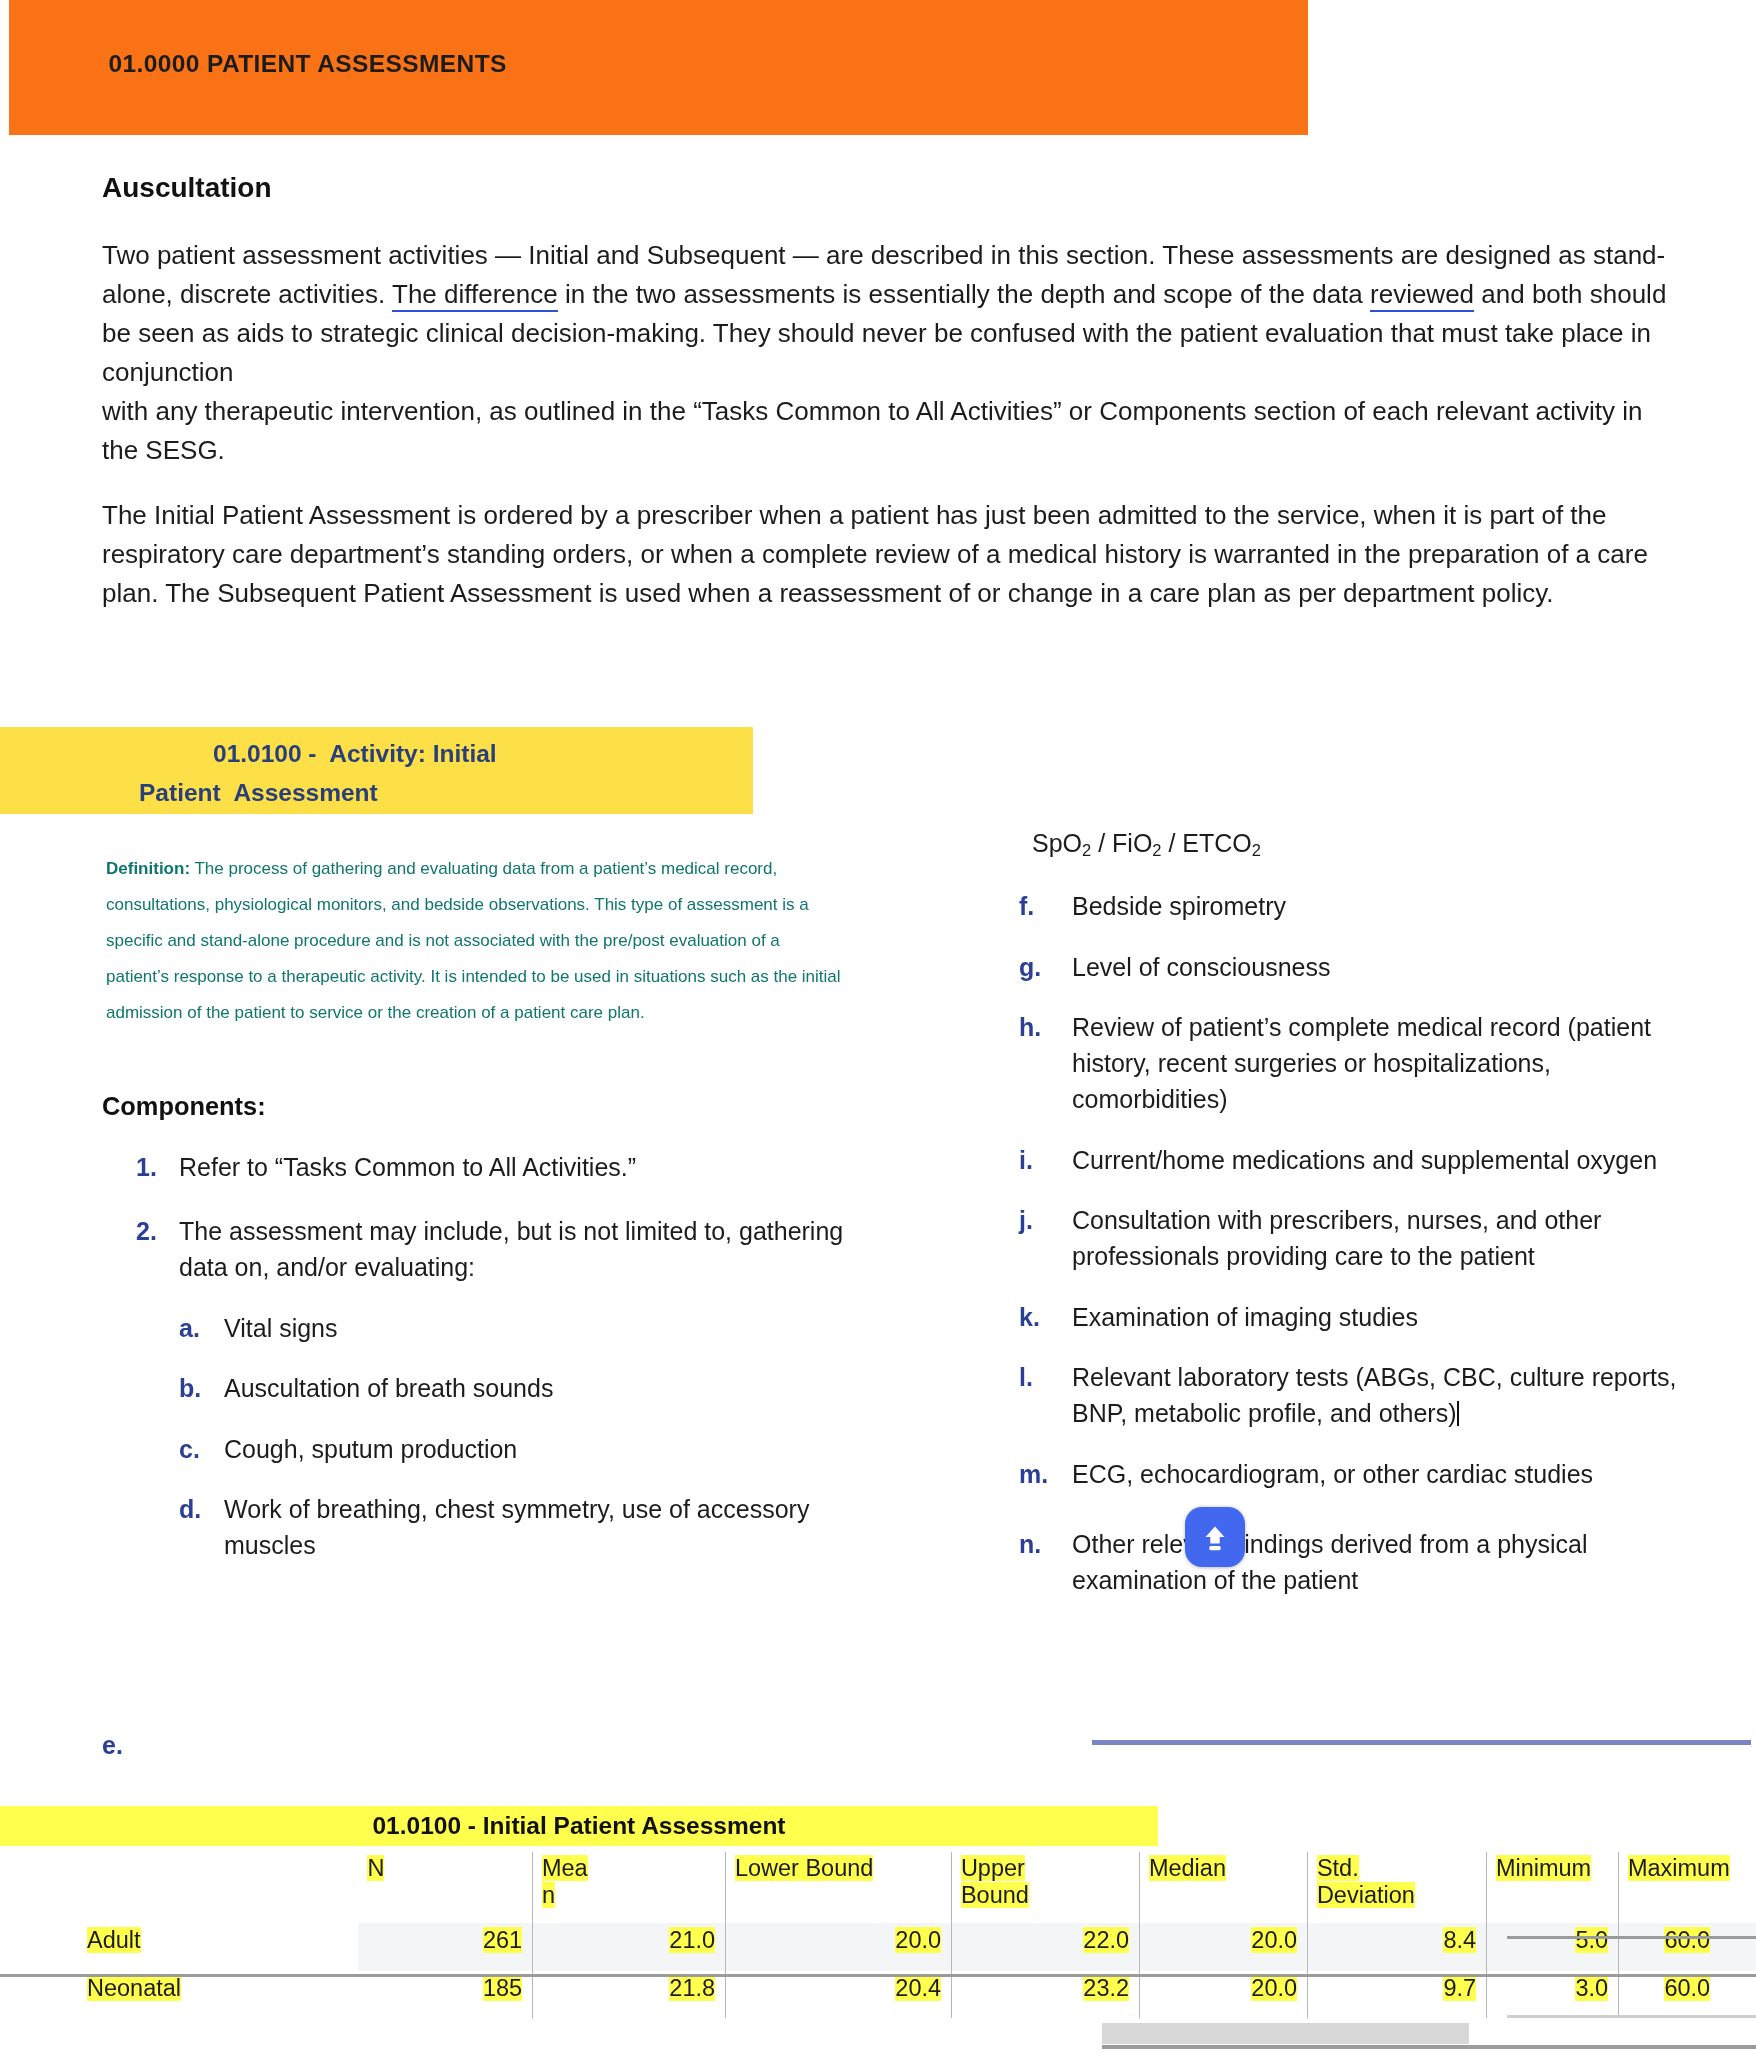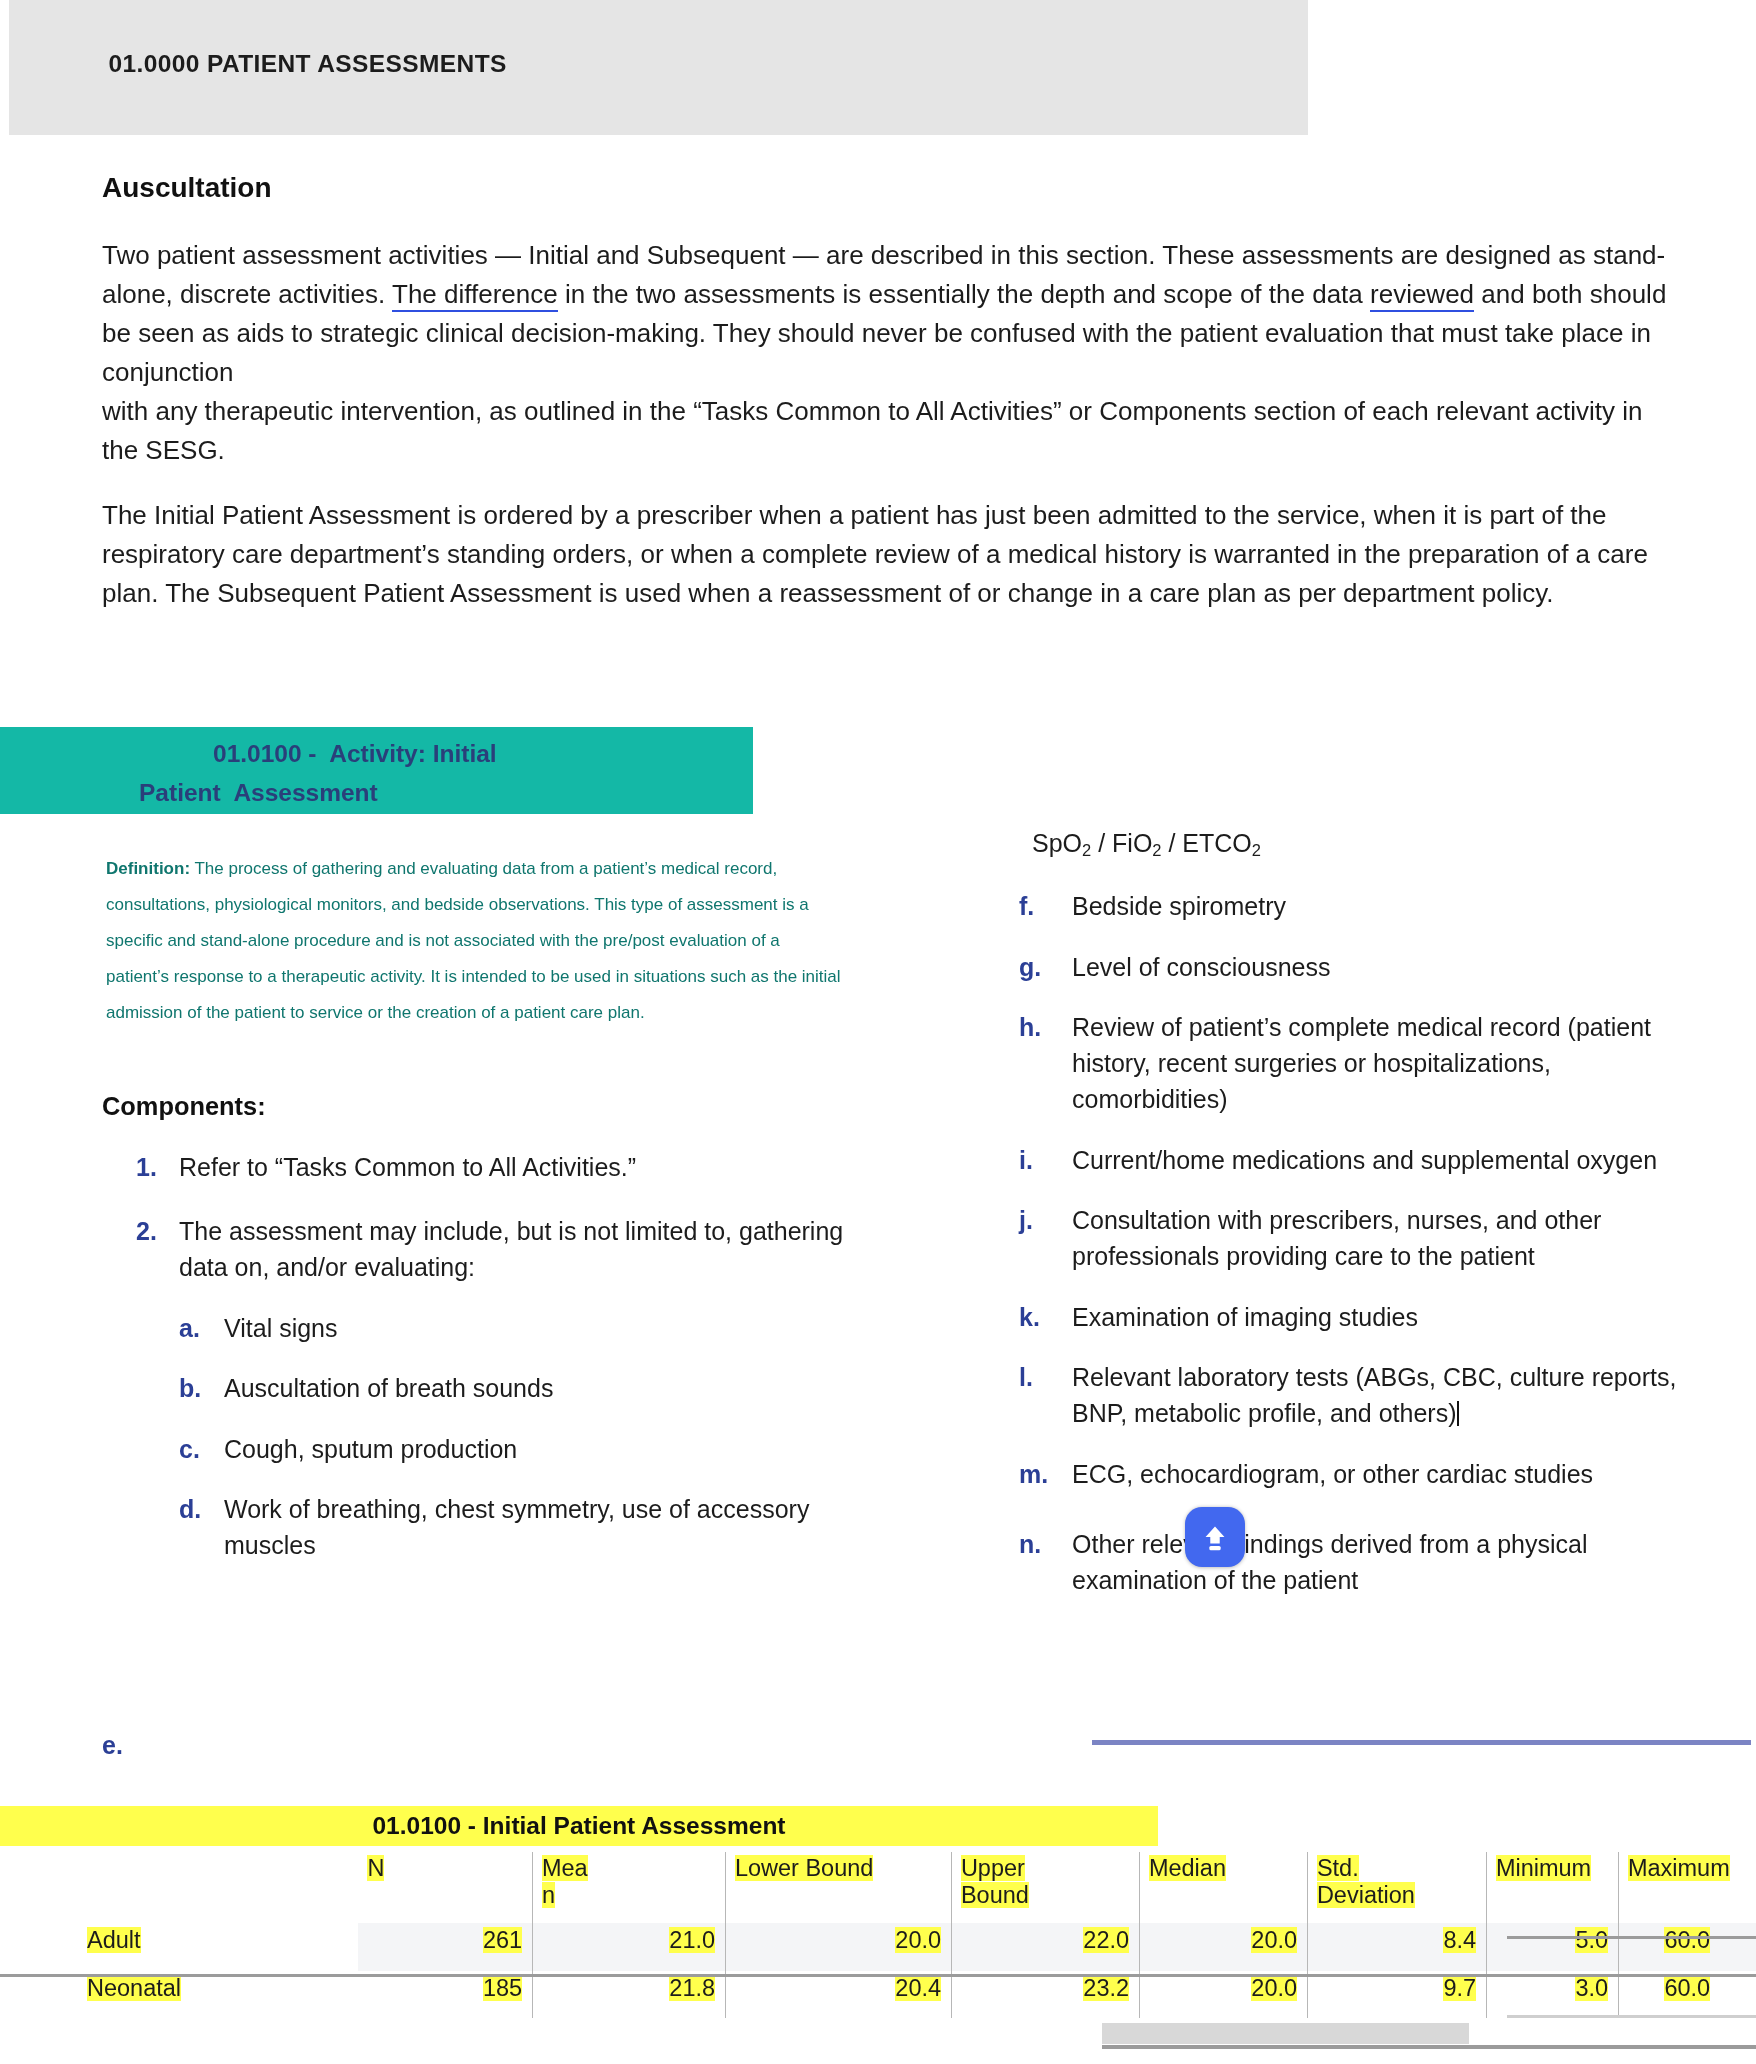--- a/index.html
+++ b/index.html
@@ -17,21 +17,21 @@
     overflow: hidden;
   }
 
   
   .banner {
     position: absolute;
     left: 9.4px;
     top: 0;
     width: 1299px;
     height: 135px;
-    background: #e5e5e5;
+    background: #f97316;
   }
   .banner-title {
     position: absolute;
     left: 99px;
     top: 50px;
     font-size: 24.5px;
     font-weight: bold;
     letter-spacing: 0.4px;
     color: #1c1c1c;
   }
@@ -61,21 +61,21 @@
     padding-bottom: 0.9px;
   }
 
   
   .section-box {
     position: absolute;
     left: 0;
     top: 727px;
     width: 753px;
     height: 87px;
-    background: #14b8a6;
+    background: #fde047;
   }
   .section-box .line1 {
     position: absolute;
     left: 213px;
     top: 13px;
     font-size: 24.5px;
     font-weight: bold;
     color: #2a3f7a;
     white-space: pre;
   }

